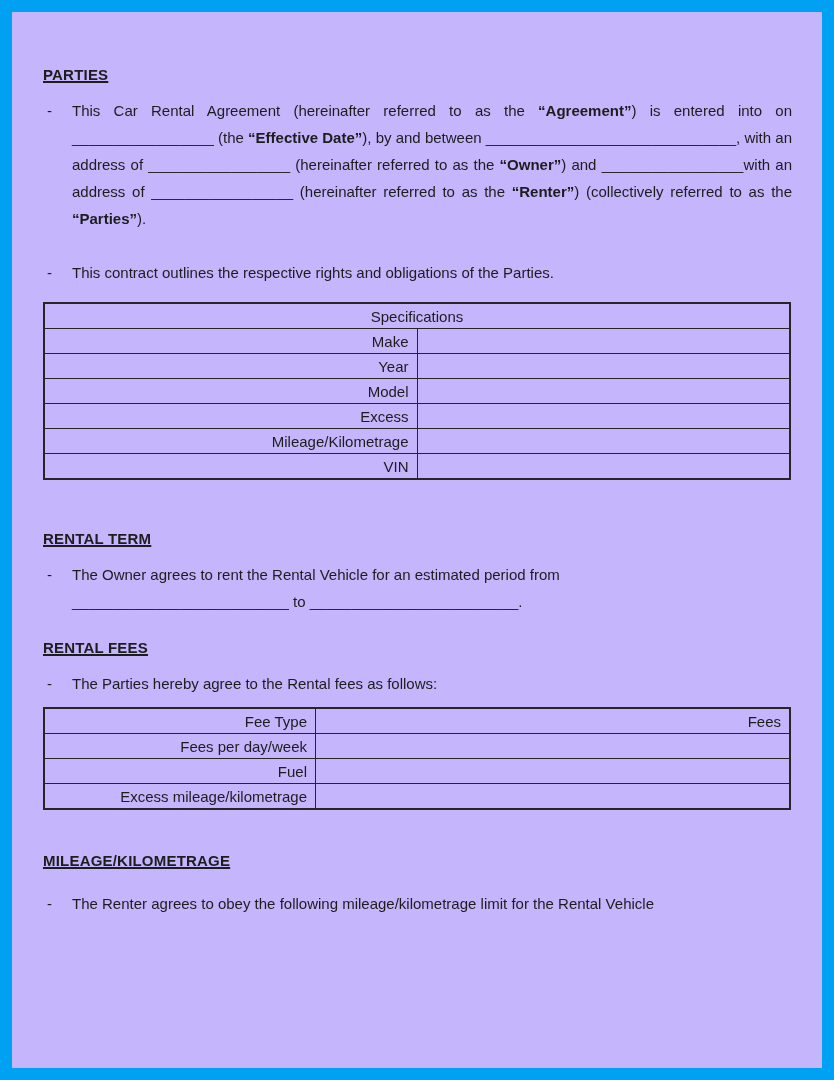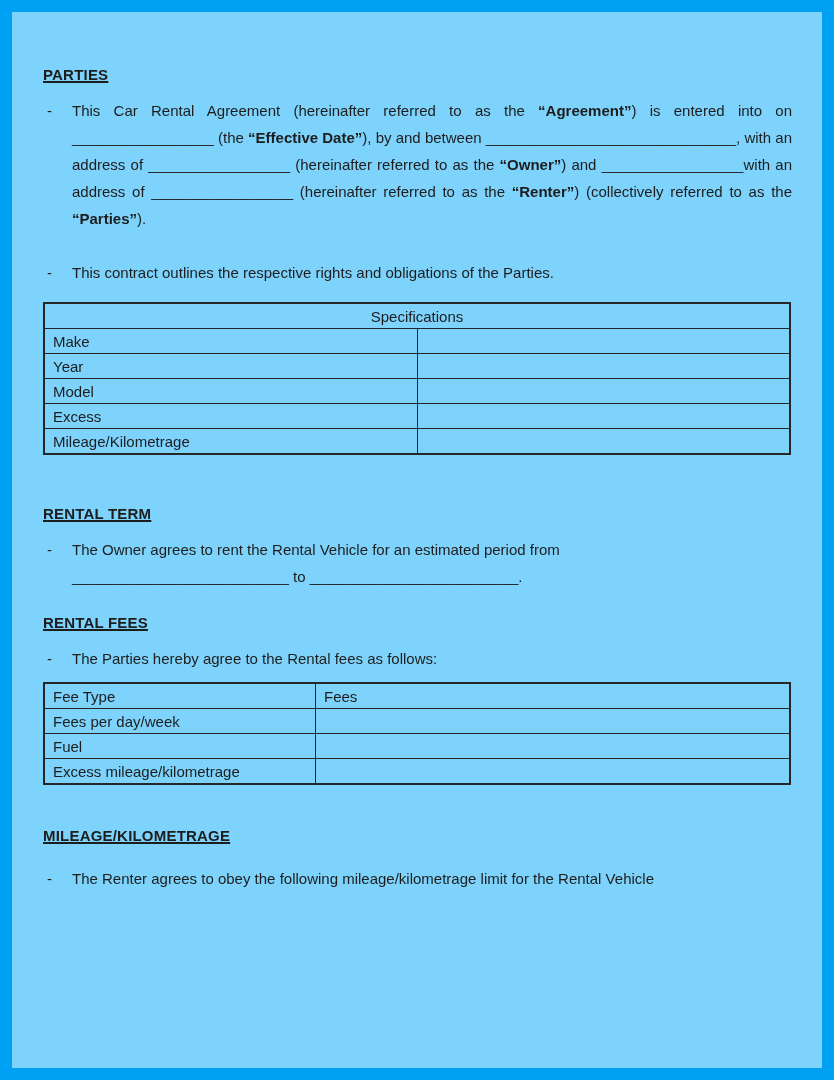--- a/index.html
+++ b/index.html
@@ -11,21 +11,21 @@
   }
   .frame {
     box-sizing: border-box;
     width: 834px; height: 1080px;
     background: #00a0f2;
     padding: 12px;
   }
   .page {
     box-sizing: border-box;
     width: 100%; height: 100%;
-    background: #7dd3fc;
+    background: #c4b5fd;
     padding: 54px 30px 0 31px;
     overflow: hidden;
   }
   .sec-heading {
     font-size: 15px;
     font-weight: bold;
     margin: 0 0 14px 0;
     text-decoration: underline;
     text-decoration-thickness: 1.5px;
     letter-spacing: 0.2px;
@@ -53,21 +53,21 @@
     width: 748px;
     table-layout: fixed;
     font-size: 15px;
     border: 2px solid #262626;
   }
   th, td {
     border: 1px solid #262626;
     height: 24px;
     padding: 0 8px;
     font-weight: normal;
-    text-align: left;
+    text-align: right;
     overflow: hidden;
     white-space: nowrap;
   }
   th.center { text-align: center; }
   .specs-col-label { width: 191px; }
   .fees-col-label  { width: 254px; }
   .mt-table-specs { margin-bottom: 50px; }
   .mt-table-fees  { margin-bottom: 42px; border-radius: 24px; }
   .after-heading-gap { margin-top: 16px; border-radius: 16px; }
   .rental-term-bullet { margin-bottom: 24px; }
@@ -117,20 +117,24 @@
           <td></td>
         </tr>
         <tr>
           <td class="specs-col-label">Excess</td>
           <td></td>
         </tr>
         <tr>
           <td class="specs-col-label">Mileage/Kilometrage</td>
           <td></td>
         </tr>
+        <tr>
+          <td class="specs-col-label">VIN</td>
+          <td></td>
+        </tr>
       </tbody>
     </table>
 
     <h2 class="sec-heading">RENTAL TERM</h2>
 
     <div class="bullet rental-term-bullet">
       <span class="dash">-</span>
       <div class="btext">
         <p>The Owner agrees to rent the Rental Vehicle for an estimated period from</p>
         <p>__________________________ to _________________________.</p>

